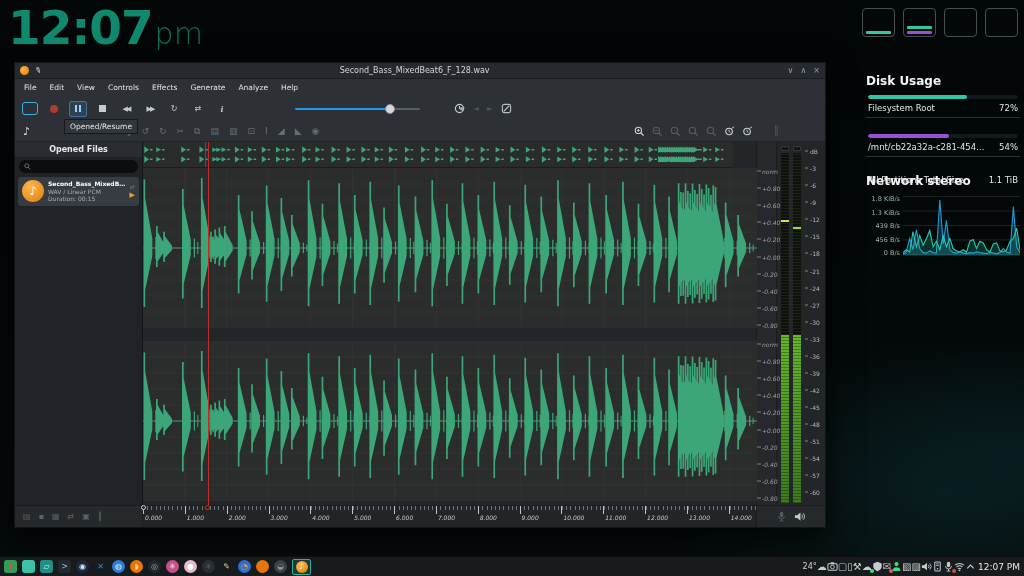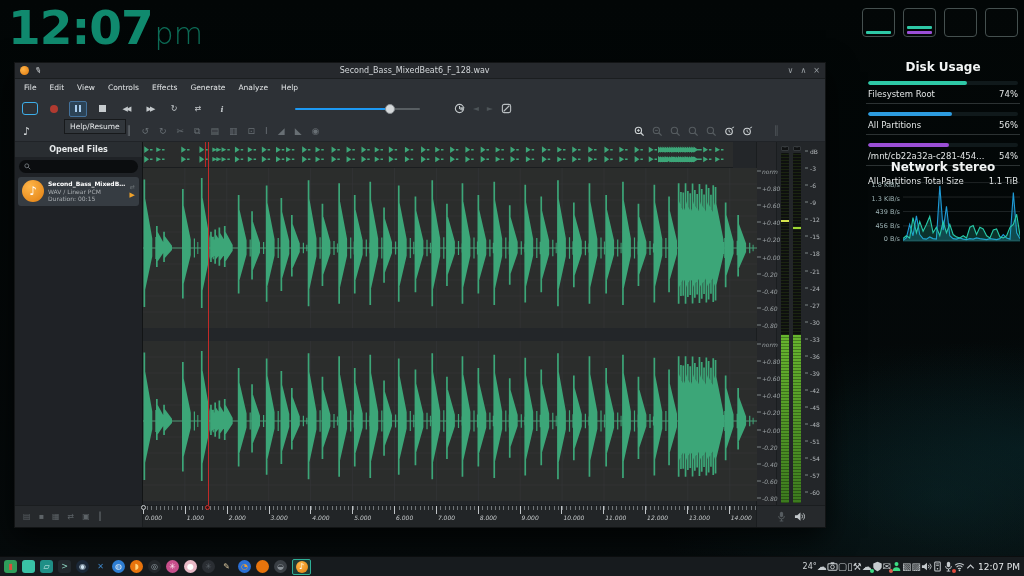--- a/index.html
+++ b/index.html
@@ -18,22 +18,22 @@
 
   
   .pager { position:absolute; top:8px; right:6px; display:flex; gap:8px; }
   .pager-box { width:33px; height:29px; border:1px solid #45504f; border-radius:4px;
     background:rgba(5,10,10,.55); position:relative; overflow:hidden; }
   .pager-box i { display:block; position:absolute; left:3px; right:3px; height:3px; border-radius:1px; }
 
   
   .widget { position:absolute; right:4px; width:154px; color:#e4e7e7; }
   .disk-widget { top:52px; }
-  .widget h3 { font-size:12px; font-weight:bold; text-align:center; color:#f2f4f4; margin:8px 0 7px; }
-  .disk-row { padding:0 2px 4px; border-bottom:1px solid #2c3233; margin-bottom:8px; }
+  .widget h3 { font-size:12px; font-weight:bold; text-align:left; color:#f2f4f4; margin:22px 0 7px; }
+  .disk-row { padding:0 2px 4px; border-bottom:1px solid #2c3233; margin-bottom:16px; }
   .disk-bar { height:4px; border-radius:2px; background:#10191b; overflow:hidden; margin-bottom:4px; }
   .disk-bar i { display:block; height:100%; border-radius:2px; }
   .disk-lbl { display:flex; justify-content:space-between; font-size:8.5px; color:#e2e5e5; }
   .disk-lbl span:first-child { overflow:hidden; white-space:nowrap; text-overflow:ellipsis; max-width:118px;}
   .disk-total { display:flex; justify-content:space-between; font-size:8.5px; padding:2px 2px 0; }
   .net-widget { top:152px; }
   .net-chart { display:flex; }
   .net-ylabels { width:37px; display:flex; flex-direction:column; justify-content:space-between;
      text-align:right; padding:0 3px 0 0; font-size:6.5px; color:#9fb4b6; height:62px; }
   .net-plot { flex:1; height:62px; }
@@ -190,30 +190,21 @@
 
   <div class="widget disk-widget">
     <h3>Disk Usage</h3>
     <div id="disk-rows">
         <div class="disk-row">
           <div class="disk-bar">
             <i style="width: 66%; background: rgb(46, 200, 166);"></i>
           </div>
           <div class="disk-lbl">
             <span>Filesystem Root</span>
-            <span>74%</span>
-          </div>
-        </div>
-        <div class="disk-row">
-          <div class="disk-bar">
-            <i style="width: 56%; background: rgb(45, 156, 224);"></i>
-          </div>
-          <div class="disk-lbl">
-            <span>All Partitions</span>
-            <span>56%</span>
+            <span>72%</span>
           </div>
         </div>
         <div class="disk-row">
           <div class="disk-bar">
             <i style="width: 54%; background: rgb(155, 79, 214);"></i>
           </div>
           <div class="disk-lbl">
             <span>/mnt/cb22a32a-c281-454b-88e0-ea...</span>
             <span>54%</span>
           </div>
@@ -359,21 +350,21 @@
             <path d="M5.5,4 V6 L7,7 M8.5,2.5 L11,1" stroke="#cdd2d4" stroke-width="1" fill="none"></path>
           </svg>
           <svg width="11" height="11" viewBox="0 0 12 12">
             <circle cx="5.5" cy="6" r="3.6" fill="none" stroke="#cdd2d4" stroke-width="1.2"></circle>
             <path d="M5.5,4 V6 L7,7 M8.5,2.5 L11,1" stroke="#cdd2d4" stroke-width="1" fill="none"></path>
           </svg>
           <span style="color: rgb(86, 92, 96); font-size: 9px; margin-left: 14px;">║</span>
         </span>
     </div>
 
-    <div class="tooltip">Help/Resume</div>
+    <div class="tooltip">Opened/Resume</div>
 
     <div class="content">
 
       <div class="left-panel">
         <div class="lp-head">Opened Files</div>
         <div class="lp-search">
           <svg width="7" height="7" viewBox="0 0 10 10">
             <circle cx="4" cy="4" r="2.8" fill="none" stroke="#7b8185" stroke-width="1.2"></circle>
             <path d="M6.2,6.2 L9,9" stroke="#7b8185" stroke-width="1.2"></path>
           </svg>

